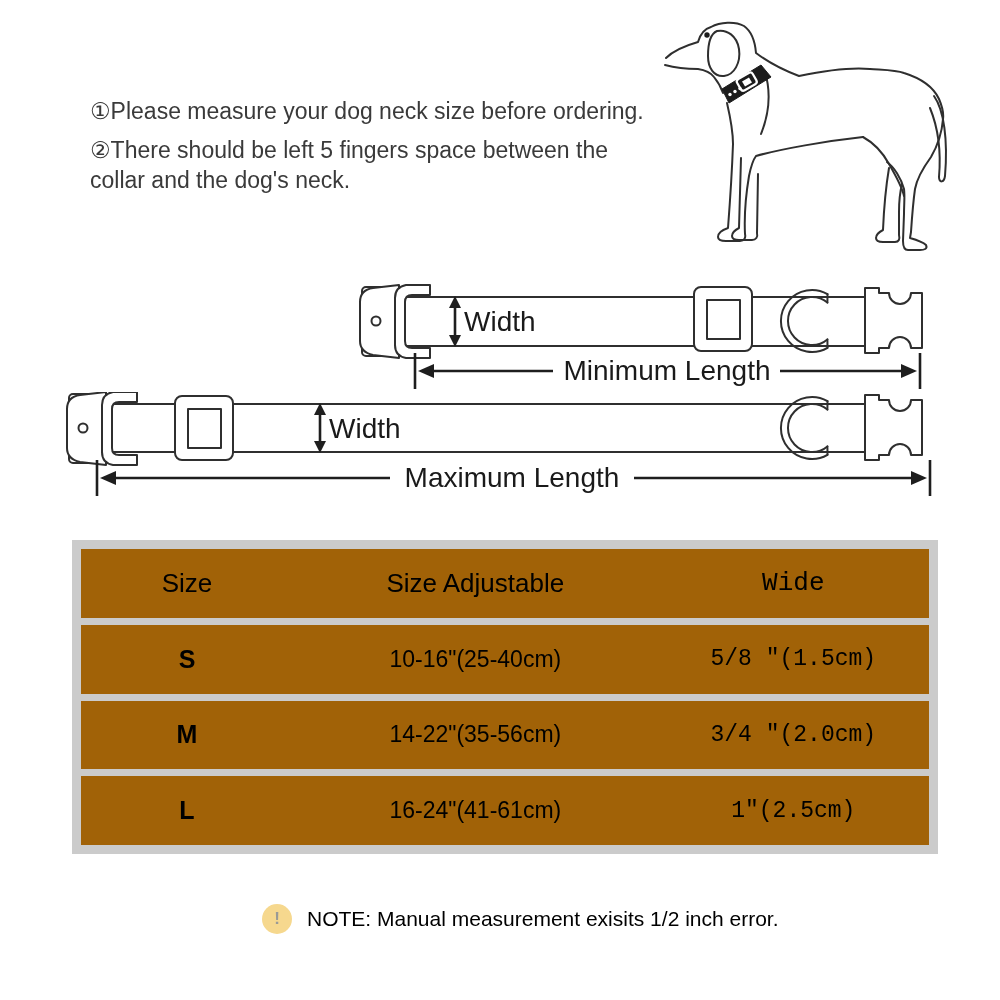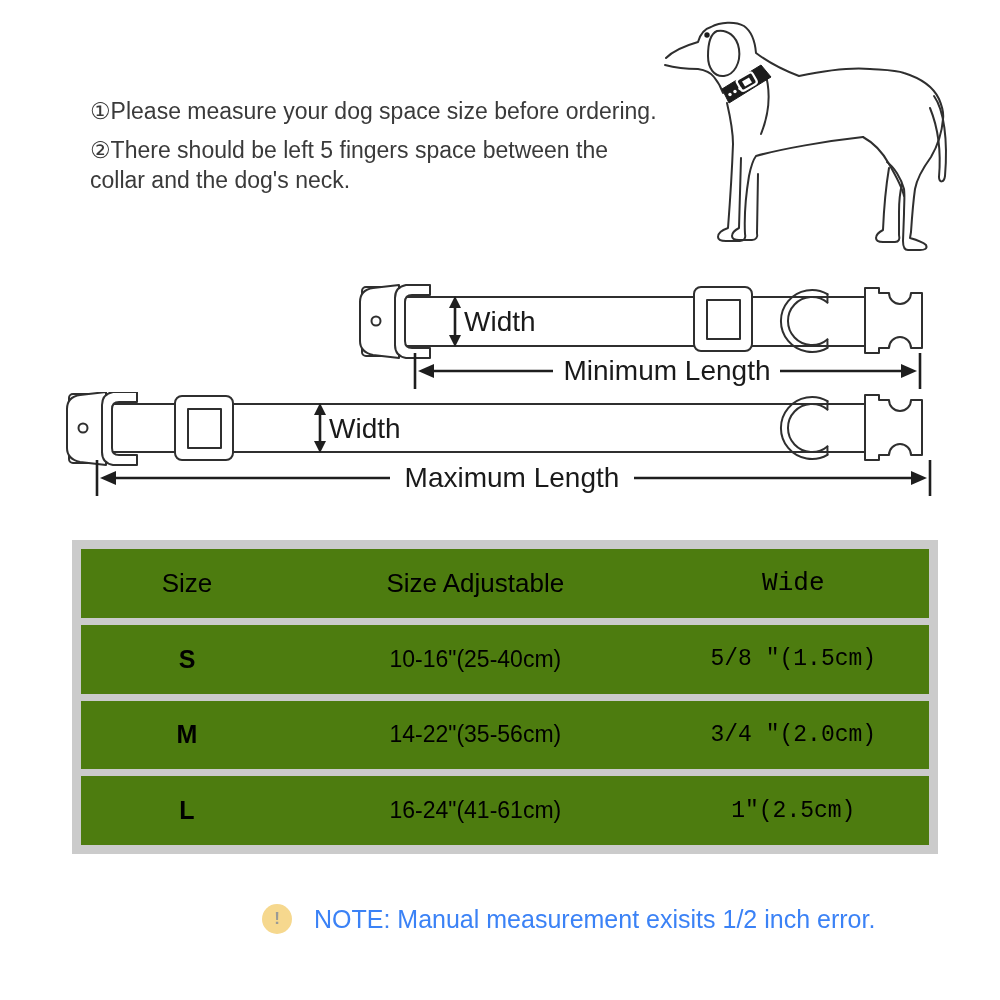--- a/index.html
+++ b/index.html
@@ -20,44 +20,44 @@
   svg .arrowline{stroke:#1e1e1e;stroke-width:2.6;fill:none;}
   svg .arrowhead{fill:#1e1e1e;stroke:none;}
   svg text{font-family:"Liberation Sans","DejaVu Sans",sans-serif;fill:#1a1a1a;}
   .measure-label{font-size:28px;}
   
   .size-table{
     position:absolute;left:72px;top:540px;width:866px;height:314px;
     background:#cbcbcb;box-sizing:border-box;padding:9px;
     display:flex;flex-direction:column;gap:7px;
   }
-  .t-row{background:#4d7c0f;flex:1;display:flex;align-items:center;}
+  .t-row{background:#a16207;flex:1;display:flex;align-items:center;}
   .t-cell{text-align:center;}
   .c-size{width:25%;}
   .c-neck{width:43%;}
   .c-wide{width:32%;font-family:Liberation Mono, monospace;}
   .t-head .t-cell{font-size:26px;color:#000;}
   .t-data .c-size{font-size:25px;font-weight:bold;color:#000;}
   .t-data .c-neck,.t-data .c-wide{font-size:23px;color:#000;}
   
   .note{position:absolute;left:262px;top:904px;display:flex;align-items:center;}
   .note-icon{
     width:30px;height:30px;border-radius:50%;background:#f6d88e;
     display:flex;align-items:center;justify-content:center;
     font-size:17px;font-weight:bold;color:#9a9a96;flex:0 0 auto;
   }
-  .note-text{margin-left:22px;font-size:25px;color:#3b82f6;line-height:30px;}
+  .note-text{margin-left:15px;font-size:21px;color:#000000;line-height:30px;}
 </style>
 </head>
 <body>
 
 <div id="stage">
 
   <div class="instructions">
-    <p>①Please measure your dog space size before ordering.</p>
+    <p>①Please measure your dog neck size before ordering.</p>
     <p>②There should be left 5 fingers space between the collar and the dog's neck.</p>
   </div>
 
   <svg class="dog-svg" width="320" height="262" viewBox="0 0 320 262" aria-hidden="true">
 
     <path class="ln" d="M20,52 C27,45 38,40 52,36 C54,29 58,23 65,21 C74,16 89,15 98,20
                          C105,25 109,35 110,47 C122,56 137,64 153,70 C177,65 202,61 224,63
                          C238,64 250,64 258,67 C274,72 287,80 293,93 C296,100 298,106 297,113"></path>
 
     <path class="ln" d="M19,59 C30,62 42,63 52,63 C59,64 65,67 68,71 C72,76 75,81 77,87"></path>

